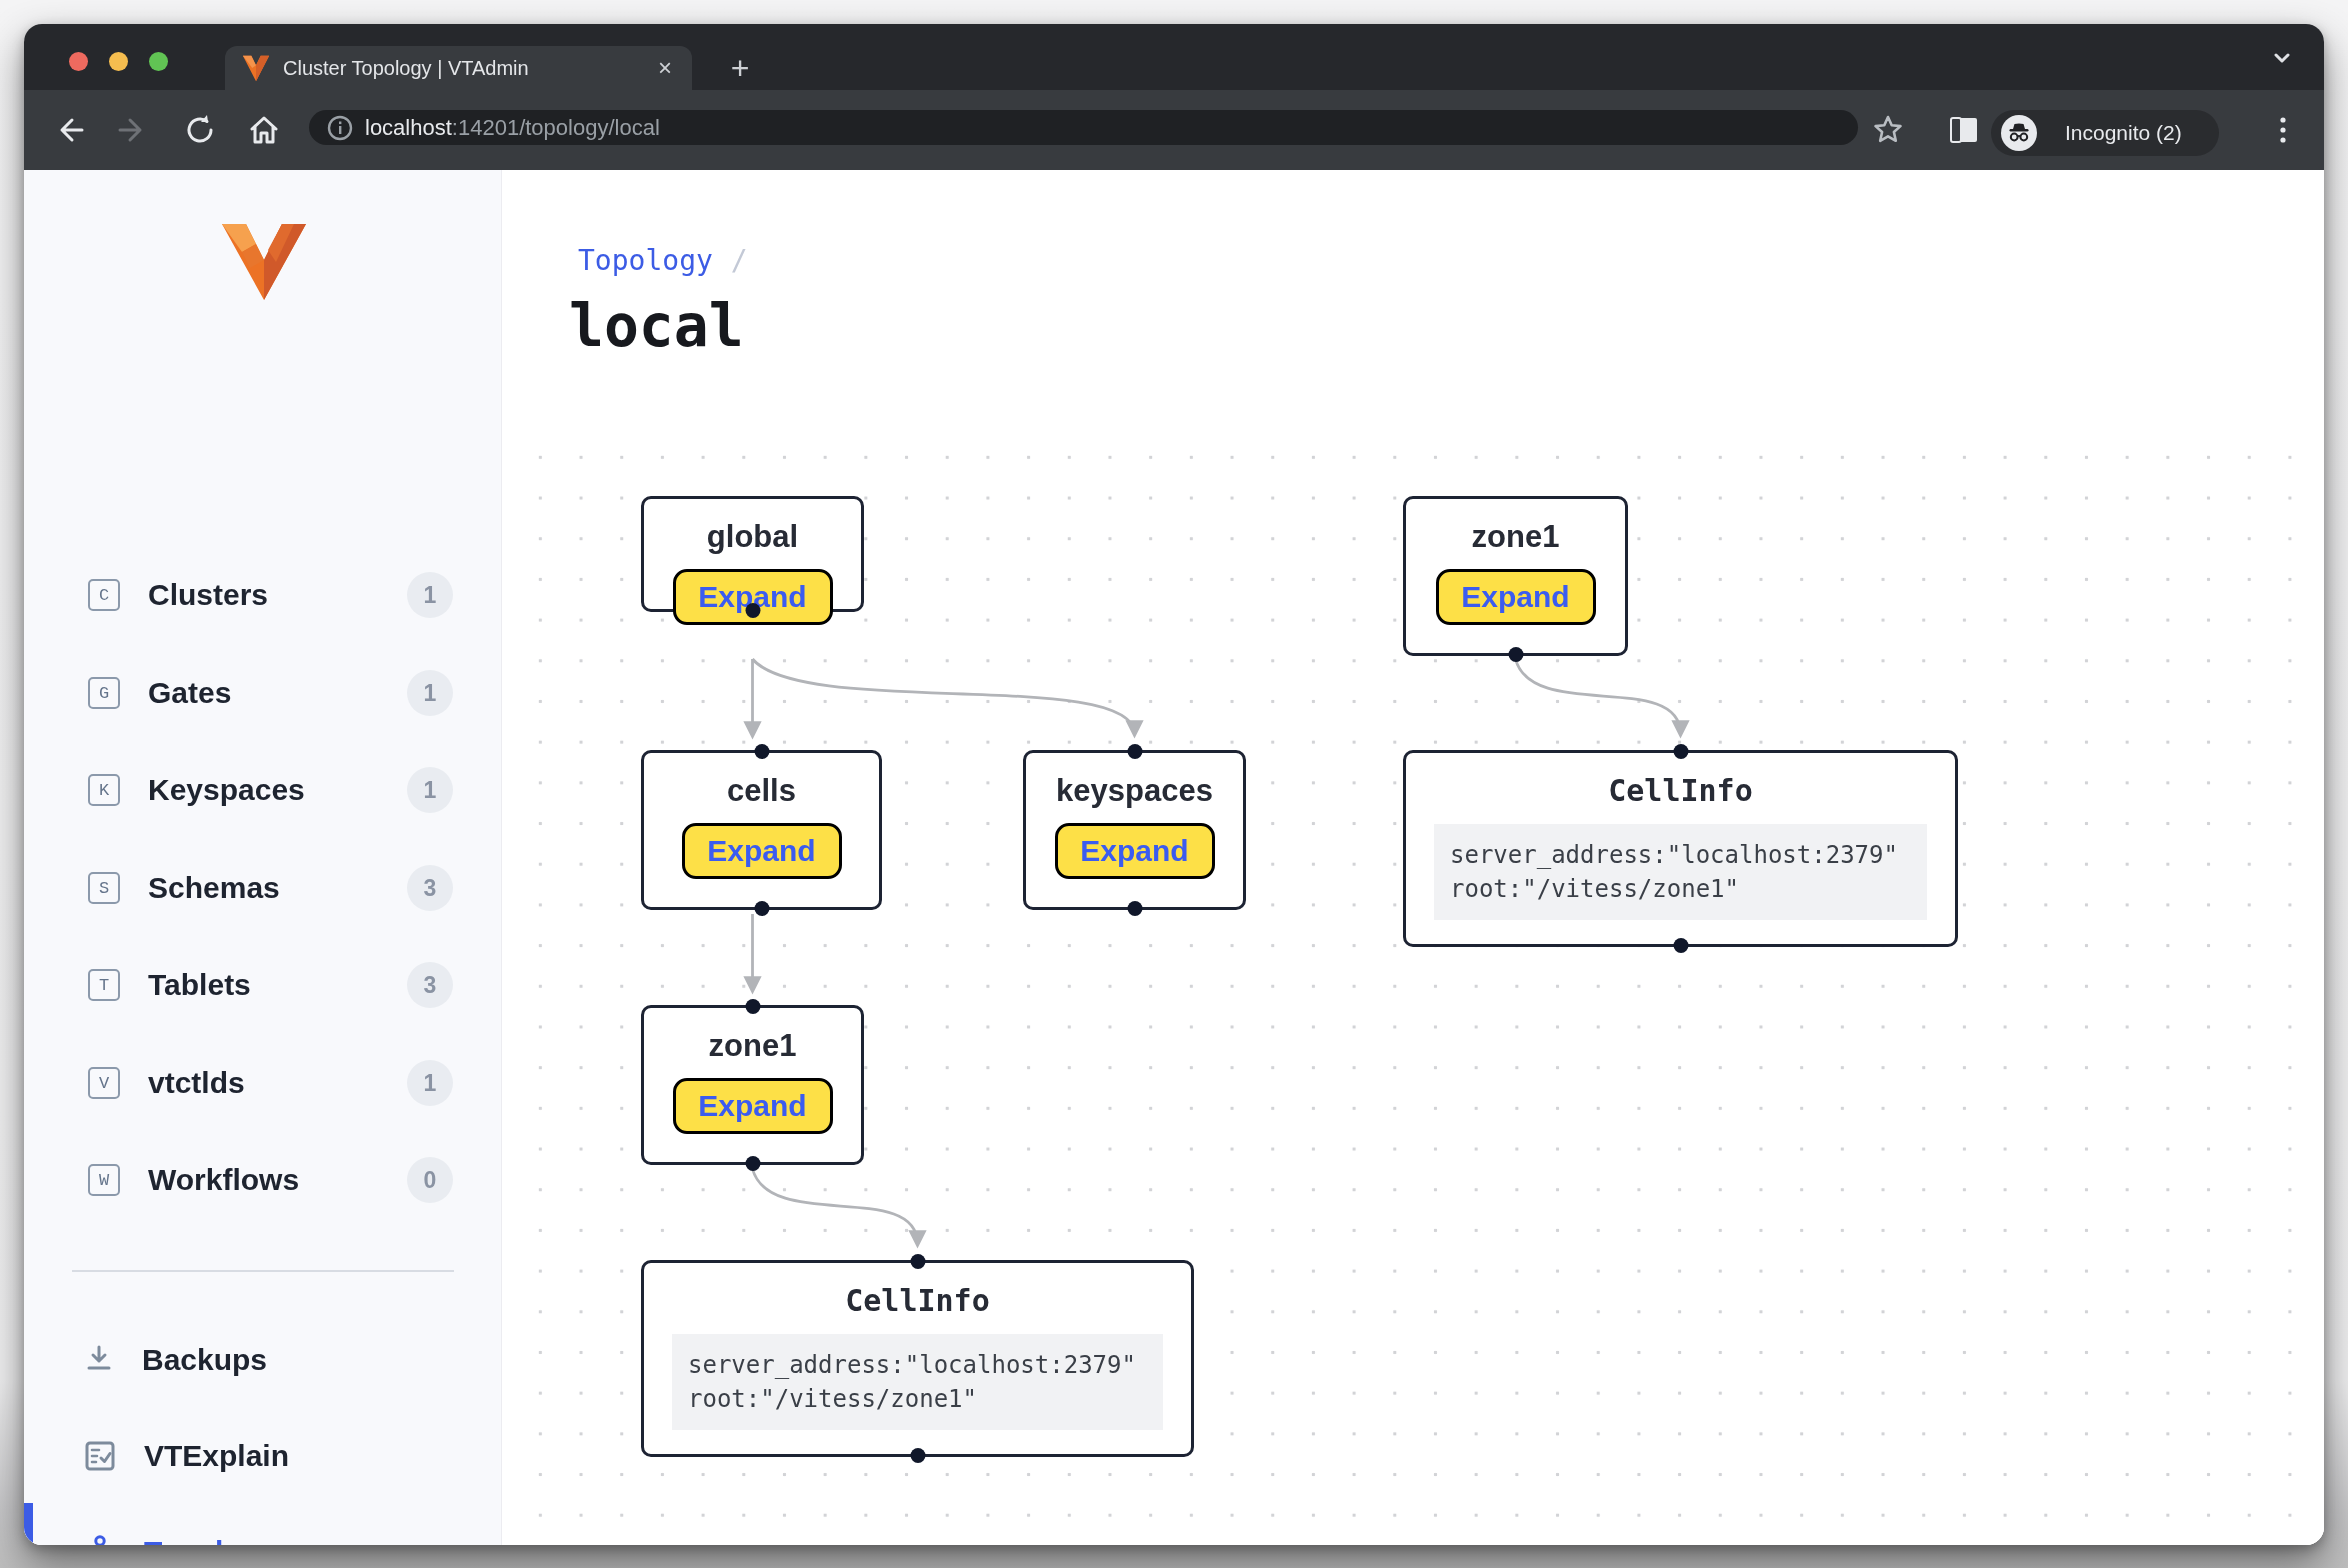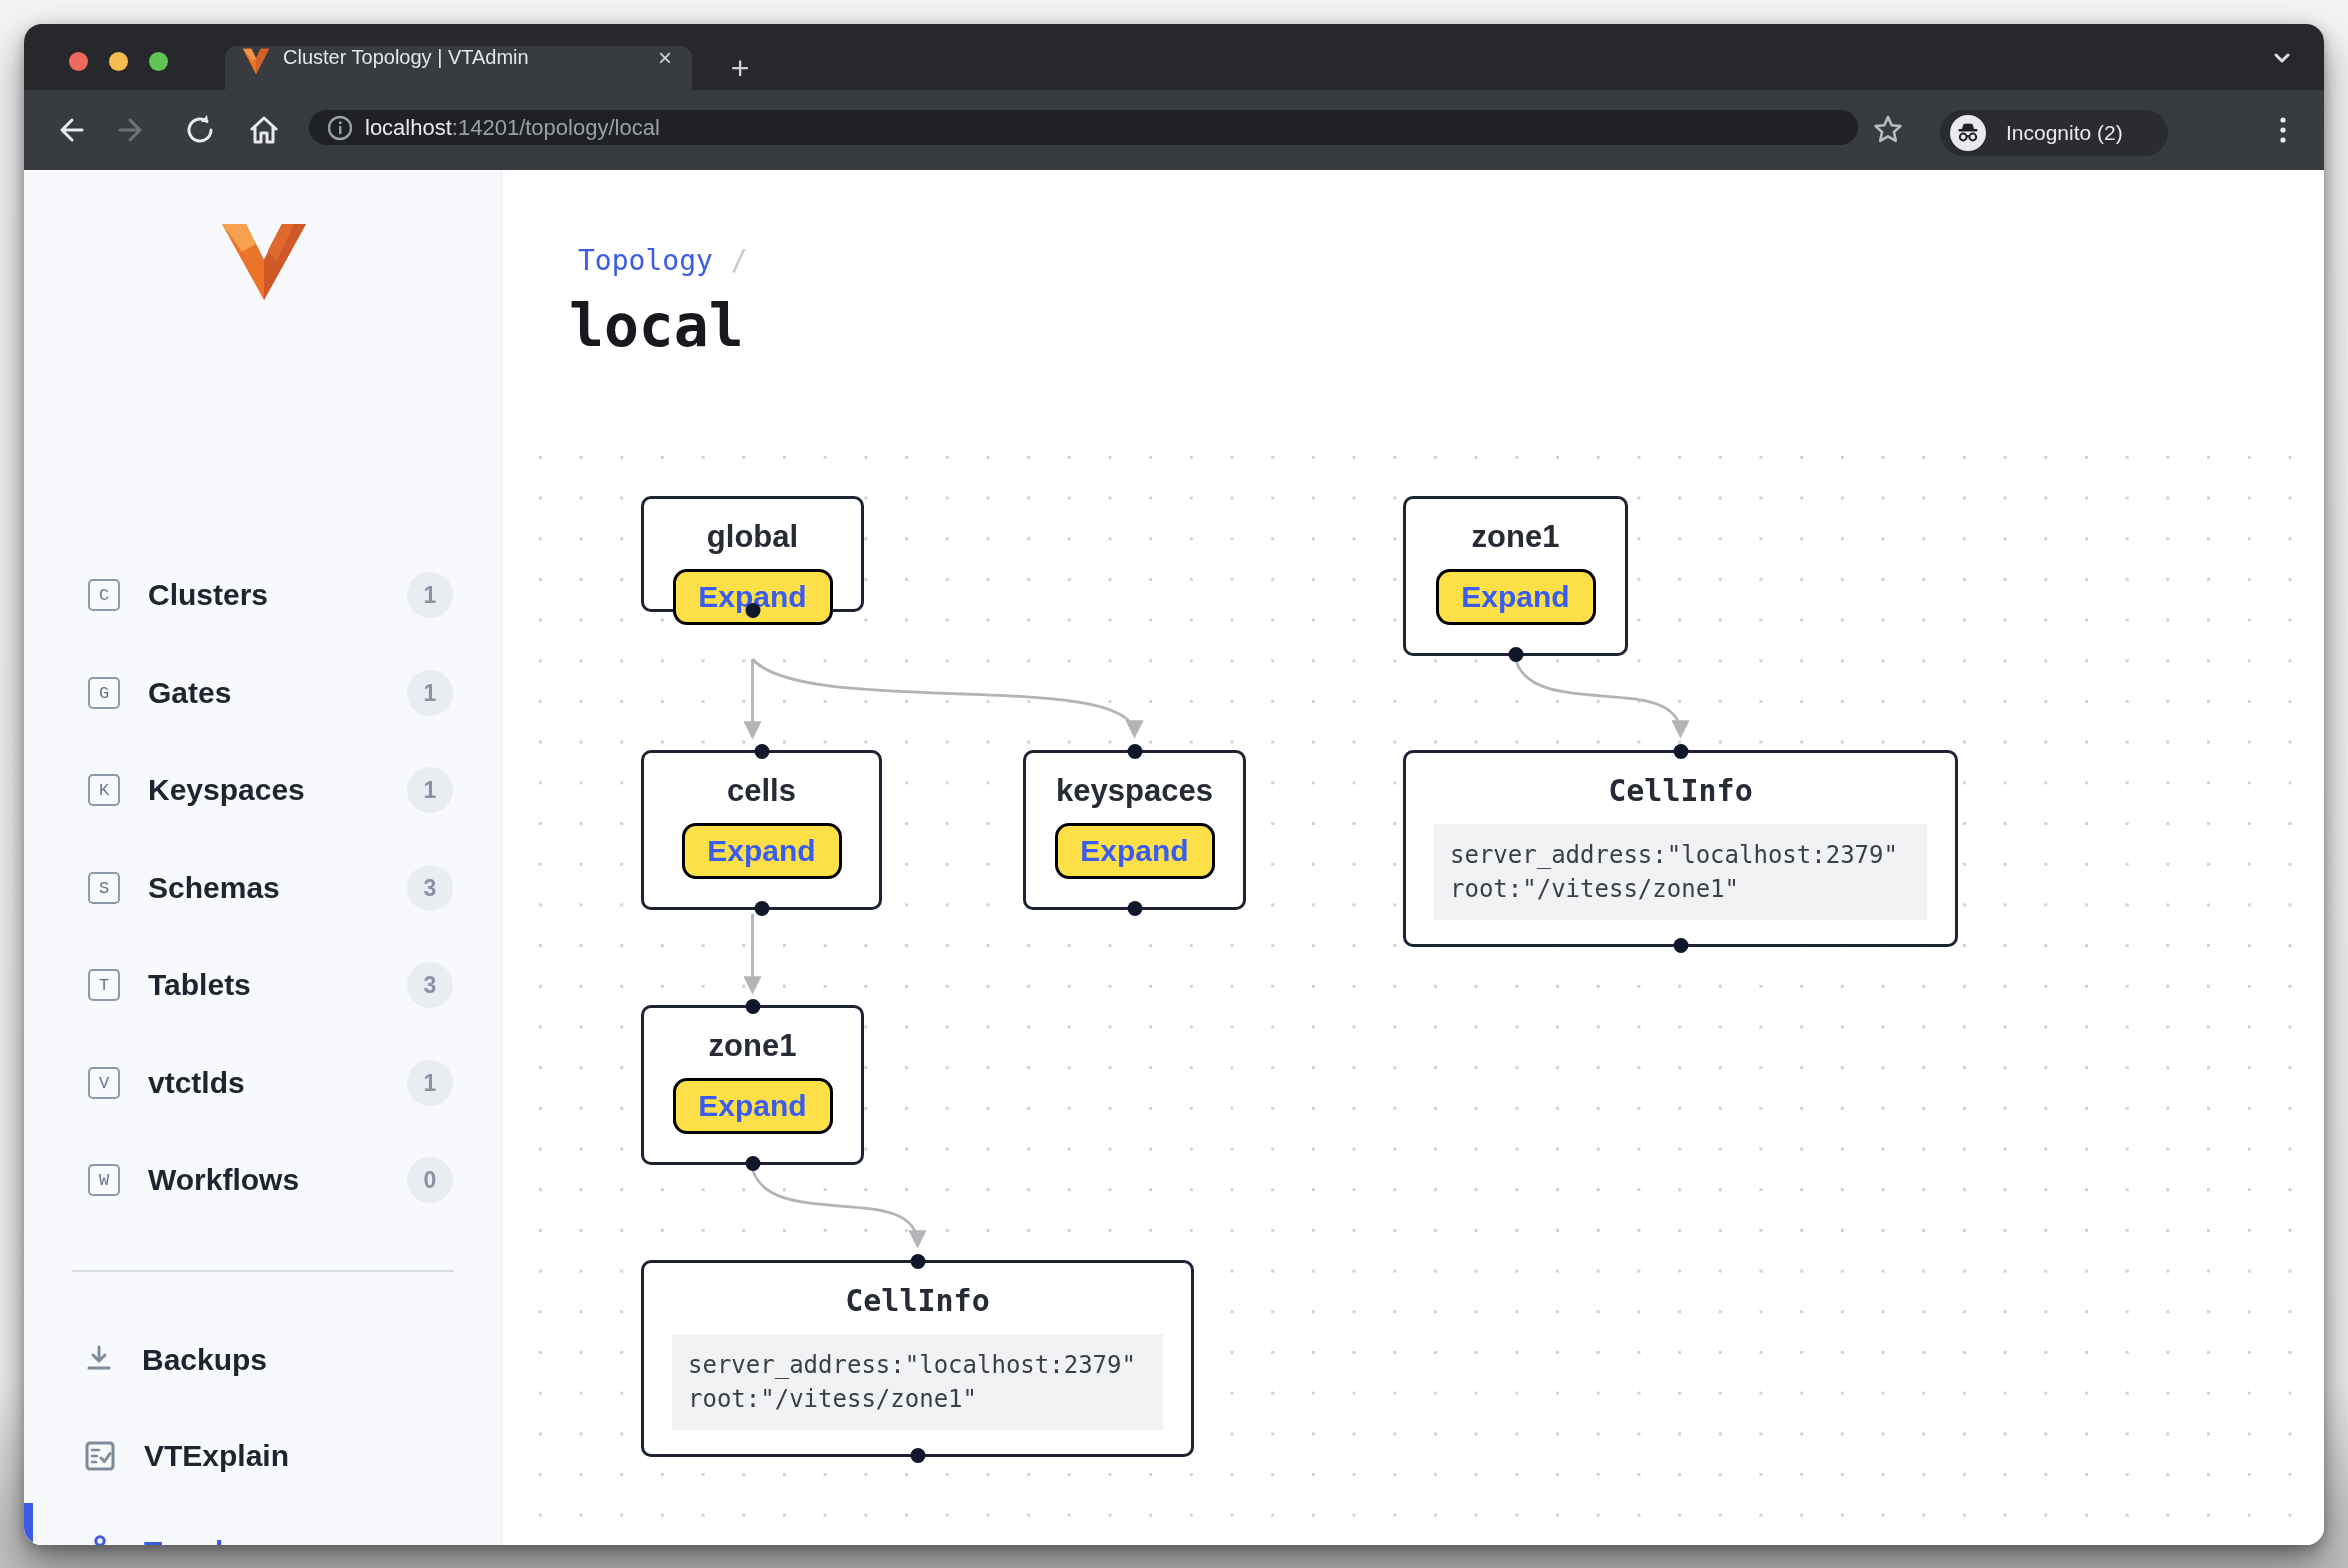--- a/index.html
+++ b/index.html
@@ -17,40 +17,40 @@
   }
   
   .tabstrip { position:absolute; left:0; top:0; width:100%; height:66px; background:#26282c; }
   .traffic { position:absolute; top:28px; width:19px; height:19px; border-radius:50%; }
   .t-red   { left:45px;  background:#ee6a5f; }
   .t-yel   { left:85px;  background:#f5bd4f; }
   .t-grn   { left:125px; background:#61c454; }
   .tab {
     position:absolute; left:201px; top:22px; width:467px; height:44px;
     background:#383b3f; border-radius:12px 12px 0 0;
-    display:flex; align-items:flex-start; padding:0 16px; gap:12px;
+    display:flex; align-items:center; padding:0 16px; gap:12px;
   }
   .tab-title { color:#e4e6e9; font-size:20px; white-space:nowrap; overflow:hidden; flex:1; }
   .tab-close { color:#cdd0d4; font-size:24px; line-height:1; cursor:pointer; padding:0 4px; }
   .newtab { position:absolute; left:694px; top:22px; width:44px; height:44px; color:#cdd0d4;
             font-size:32px; display:flex; align-items:center; justify-content:center; }
   .strip-chevron { position:absolute; right:28px; top:20px; }
   
   .toolbar { position:absolute; left:0; top:66px; width:100%; height:80px; background:#383b3f; }
   .tool-ic { position:absolute; top:50%; transform:translateY(-50%); }
   .urlbar {
     position:absolute; left:285px; top:20px; width:1549px; height:35px; border-radius:23px;
     background:#1f2124; display:flex; align-items:center; padding:0 18px; gap:12px;
   }
   .url-text { font-size:22px; white-space:nowrap; }
   .url-host { color:#e8eaed; }
   .url-path { color:#9aa0a6; }
   .incognito {
-    position:absolute; left:1916px; top:20px; width:228px; height:46px; border-radius:23px;
-    background:#2a2c2f; display:flex; align-items:center; padding:0 10px; gap:20px;
+    position:absolute; left:1967px; top:20px; width:228px; height:46px; border-radius:23px;
+    background:#2a2c2f; display:flex; align-items:center; padding:0 10px; gap:28px;
   }
   .incog-badge { width:36px; height:36px; border-radius:50%; background:#e8eaed;
                  display:flex; align-items:center; justify-content:center; }
   .incog-label { color:#e8eaed; font-size:21px; white-space:nowrap; }
   
   .app { position:absolute; left:0; top:146px; width:100%; height:1375px; background:#fff; }
   .sidebar { position:absolute; left:0; top:0; width:478px; height:100%;
              background:#f8f9fc; border-right:1px solid #ececf1; }
   .logo { position:absolute; left:196px; top:52px; }
   .nav-row { position:absolute; left:0; width:100%; height:62px; display:flex; align-items:center;

